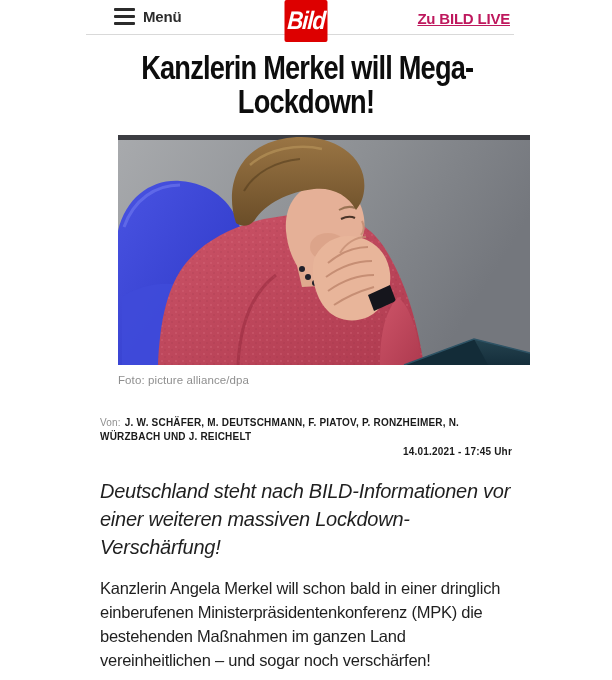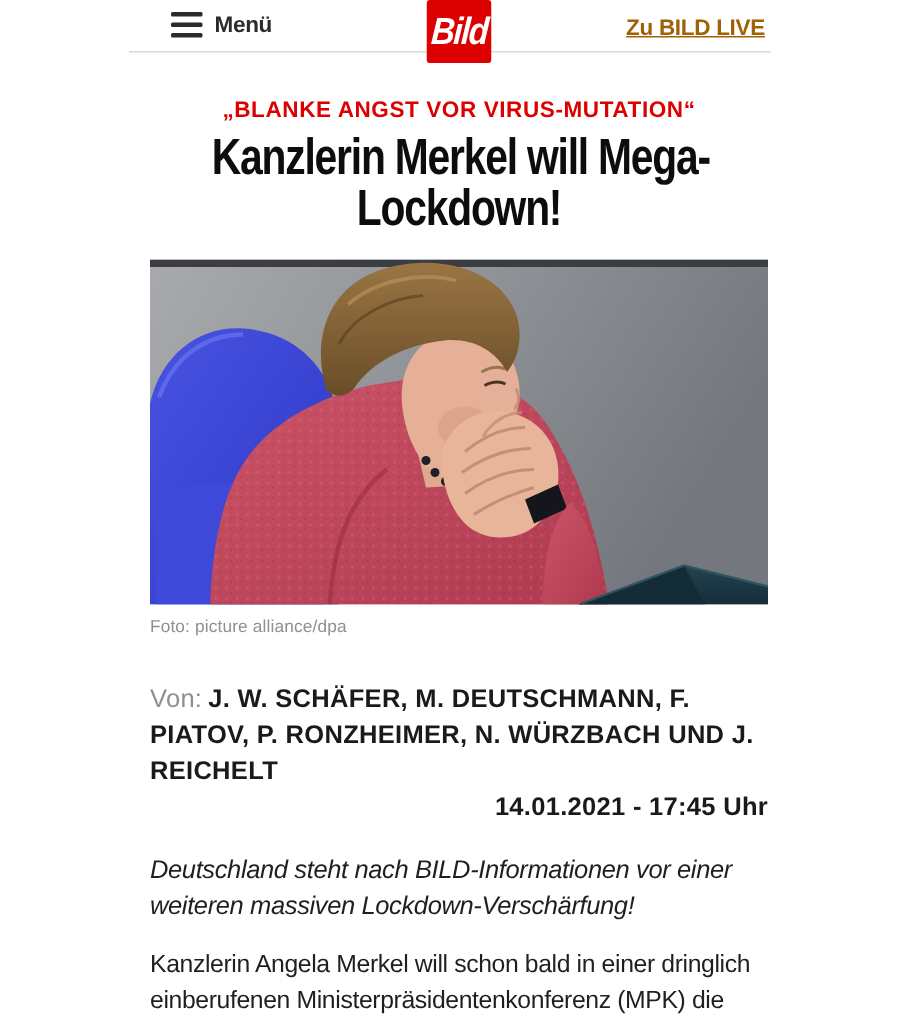--- a/index.html
+++ b/index.html
@@ -24,49 +24,49 @@
     position:absolute; left:50%; transform:translateX(-50%); top:0; z-index:2;
     width:43px; height:42px; background:#dd0000; border-radius:2px;
     display:flex; align-items:center; justify-content:center; text-decoration:none;
   }
   .logo span {
     color:#ffffff; font-weight:700; font-style:italic; font-size:22px;
     letter-spacing:-1px; transform:skewX(-4deg) scaleY(1.15);
   }
   .live-link {
     position:absolute; right:2px; top:10px; font-size:15px; font-weight:700;
-    color:#a16207; text-decoration:underline; letter-spacing:-0.2px; cursor:pointer;
+    color:#be185d; text-decoration:underline; letter-spacing:-0.2px; cursor:pointer;
   }
 
   
   .kicker {
     margin-top:21px; text-align:center; color:#de0000;
     font-size:15px; font-weight:700; letter-spacing:0.4px;
   }
   h1 {
     margin-top:6px; text-align:center; font-weight:700; color:#0d0d0d;
     font-size:34px; line-height:1.0; letter-spacing:-1px;
     transform:scaleX(0.8); transform-origin:50% 0;
   }
   h1 .hl { display:block; white-space:nowrap; }
 
   
-  figure { margin-top:17px; }
+  figure { margin-top:17px;margin-left:18px; }
   figure svg { display:block; width:412px; height:230px; }
   figcaption { margin-top:9px; font-size:11.5px; color:#8f8f8f; letter-spacing:0.1px; }
 
   
-  .byline { margin-top:30px; font-size:17px; line-height:1.4; letter-spacing:0.2px; }
+  .byline { margin-top:30px; font-size:10px; line-height:1.4; letter-spacing:0.2px; }
   .von { color:#8f8f8f; font-weight:400; margin-right:4px; }
   .authors { font-weight:700; color:#1a1a1a; }
   .date { font-weight:700; color:#1a1a1a; margin-top:1px;text-align:right; }
 
   
   .lede {
-    margin-top:18px; font-style:italic; font-size:17px; line-height:1.4;
+    margin-top:18px; font-style:italic; font-size:20px; line-height:1.4;
     letter-spacing:-0.25px; color:#1f1f1f;
   }
   .bodytext {
     margin-top:16px; font-size:16.5px; line-height:1.45;
     letter-spacing:-0.25px; color:#1f1f1f;
   }
 </style>
 </head>
 <body>
 
@@ -83,21 +83,20 @@
     </button>
     <a class="logo">
       <span>Bild</span>
     </a>
     <a class="live-link">Zu BILD LIVE</a>
     <div class="header-divider"></div>
   </header>
 
   <main>
 
-    <div class="kicker">„BLANKE ANGST VOR VIRUS-MUTATION“</div>
 
     <h1>
       <span class="hl">Kanzlerin Merkel will Mega-</span>
       <span class="hl">Lockdown!</span>
     </h1>
 
     <figure>
       <svg viewBox="0 0 412 230" role="img" preserveAspectRatio="none">
         <defs>
           <linearGradient id="bg" x1="0" y1="0" x2="1" y2="0.35">

